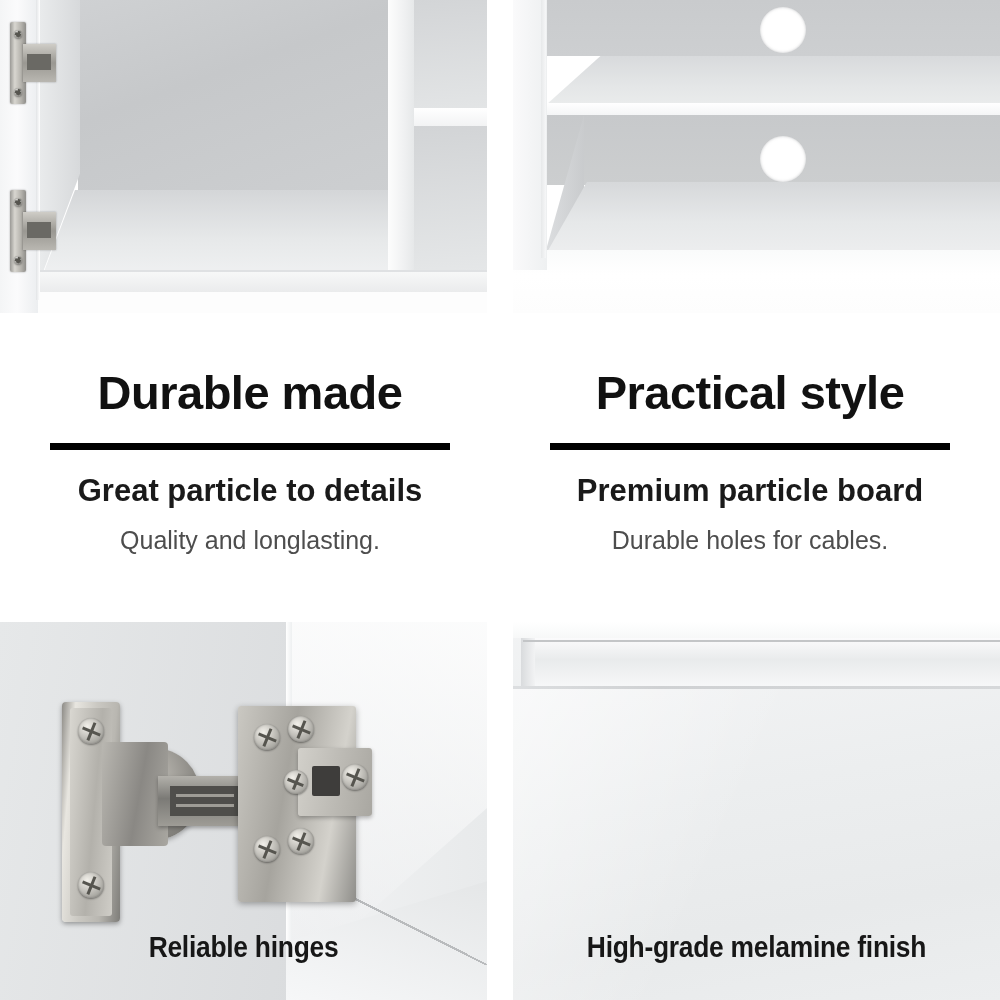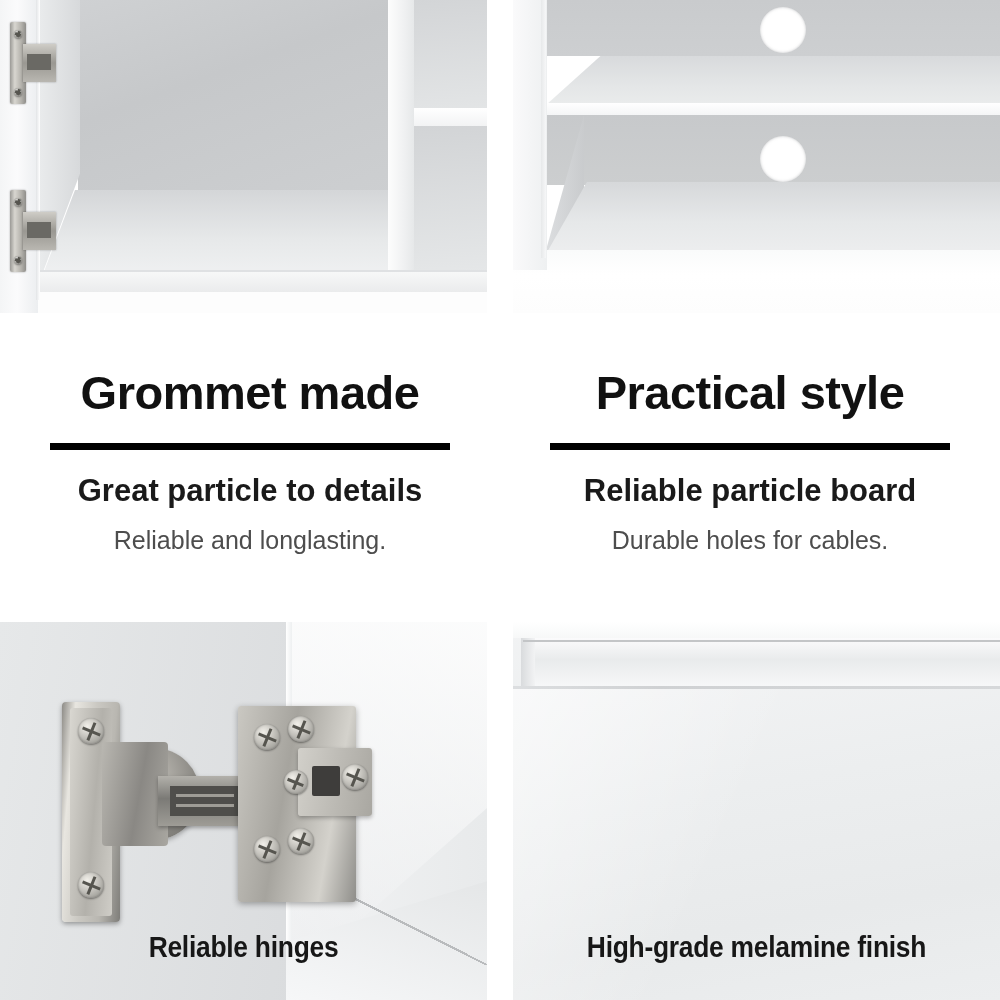--- a/index.html
+++ b/index.html
@@ -529,30 +529,30 @@
     <div class="sh-lower-left-wall"></div>
     <div class="sh-lower-floor"></div>
     <div class="sh-base"></div>
     <div class="sh-left-stile"></div>
     <div class="sh-left-edge"></div>
     <div class="grommet" id="grommet-upper"></div>
     <div class="grommet" id="grommet-lower"></div>
   </div>
 
   <div class="text-band" id="text-block-quality">
-    <h2 class="feature-title">Grommet made</h2>
+    <h2 class="feature-title">Durable made</h2>
     <div class="feature-rule"></div>
     <p class="feature-subtitle">Great particle to details</p>
-    <p class="feature-caption">Reliable and longlasting.</p>
+    <p class="feature-caption">Quality and longlasting.</p>
   </div>
 
   <div class="text-band" id="text-block-practical">
     <h2 class="feature-title">Practical style</h2>
     <div class="feature-rule"></div>
-    <p class="feature-subtitle">Reliable particle board</p>
+    <p class="feature-subtitle">Premium particle board</p>
     <p class="feature-caption">Durable holes for cables.</p>
   </div>
 
   <div class="panel" id="panel-hinge-closeup">
     <div class="hinge-bg-door"></div>
     <div class="hinge-bg-panel"></div>
     <div class="hinge-bg-seam"></div>
     <div class="hinge-diag-1"></div>
     <div class="hinge-diag-2"></div>
     <div class="hinge-diag-line"></div>

